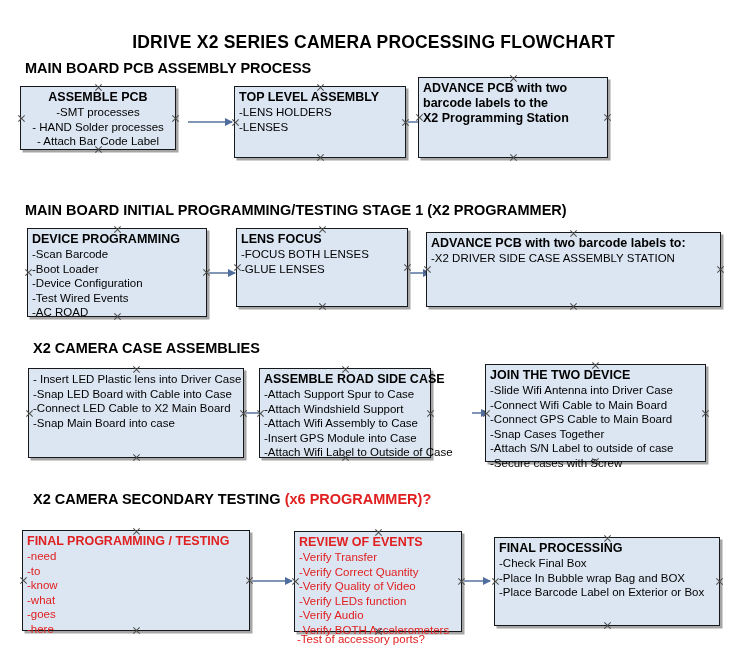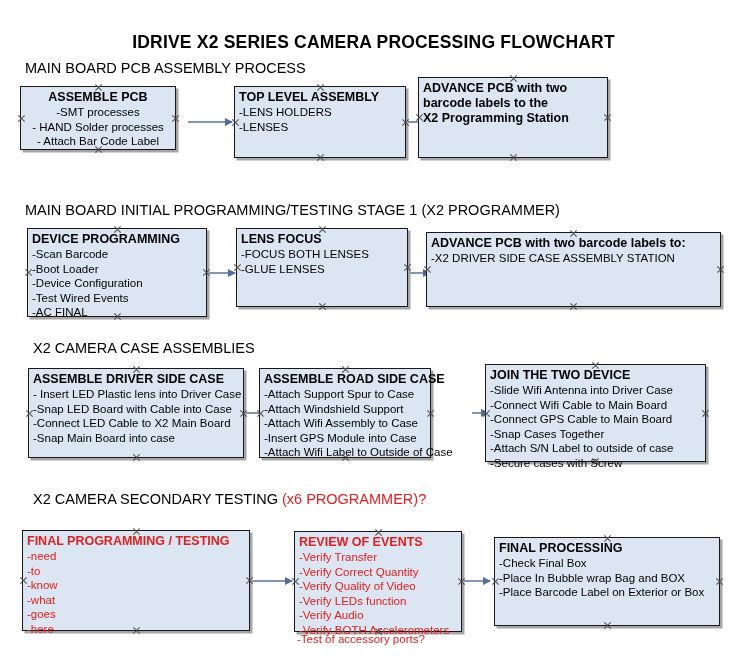--- a/index.html
+++ b/index.html
@@ -28,21 +28,21 @@
     width: 747px;
     text-align: center;
     font-size: 17.5px;
     font-weight: bold;
     letter-spacing: 0.2px;
     color: #000000;
   }
   .section-title {
     position: absolute;
     font-size: 14.5px;
-    font-weight: normal;
+    font-weight: bold;
     color: #000000;
     white-space: nowrap;
   }
   .section-title .accent {
     color: #e02020;
   }
 
   
   .box {
     position: absolute;
@@ -174,21 +174,21 @@
   <div class="section-title" style="left:25px; top:202px;">
     <span>MAIN BOARD INITIAL PROGRAMMING/TESTING STAGE 1 (X2 PROGRAMMER)</span>
   </div>
 
   <div class="box" style="left:27px; top:228px; width:180px; height:89px;">
     <div class="b-title">DEVICE PROGRAMMING</div>
     <div class="b-line">-Scan Barcode</div>
     <div class="b-line">-Boot Loader</div>
     <div class="b-line">-Device Configuration</div>
     <div class="b-line">-Test Wired Events</div>
-    <div class="b-line">-AC FINAL</div>
+    <div class="b-line">-AC ROAD</div>
     <span class="handle" style="left:50%; top:0;"></span>
     <span class="handle" style="left:50%; top:100%;"></span>
     <span class="handle" style="left:0; top:50%;"></span>
     <span class="handle" style="left:100%; top:50%;"></span>
   </div>
 
   <div class="conn" style="left:209px; top:272px; width:26px;">
     <span class="head"></span>
   </div>
 
@@ -213,21 +213,20 @@
     <span class="handle" style="left:50%; top:100%;"></span>
     <span class="handle" style="left:0; top:50%;"></span>
     <span class="handle" style="left:100%; top:50%;"></span>
   </div>
 
   <div class="section-title" style="left:33px; top:340px;">
     <span>X2 CAMERA CASE ASSEMBLIES</span>
   </div>
 
   <div class="box" style="left:28px; top:368px; width:216px; height:90px;">
-    <div class="b-title">ASSEMBLE DRIVER SIDE CASE</div>
     <div class="b-line">- Insert LED Plastic lens into Driver Case</div>
     <div class="b-line">-Snap LED Board with Cable into Case</div>
     <div class="b-line">-Connect LED Cable to X2 Main Board</div>
     <div class="b-line">-Snap Main Board into case</div>
     <span class="handle" style="left:50%; top:0;"></span>
     <span class="handle" style="left:50%; top:100%;"></span>
     <span class="handle" style="left:0; top:50%;"></span>
     <span class="handle" style="left:100%; top:50%;"></span>
   </div>
 

